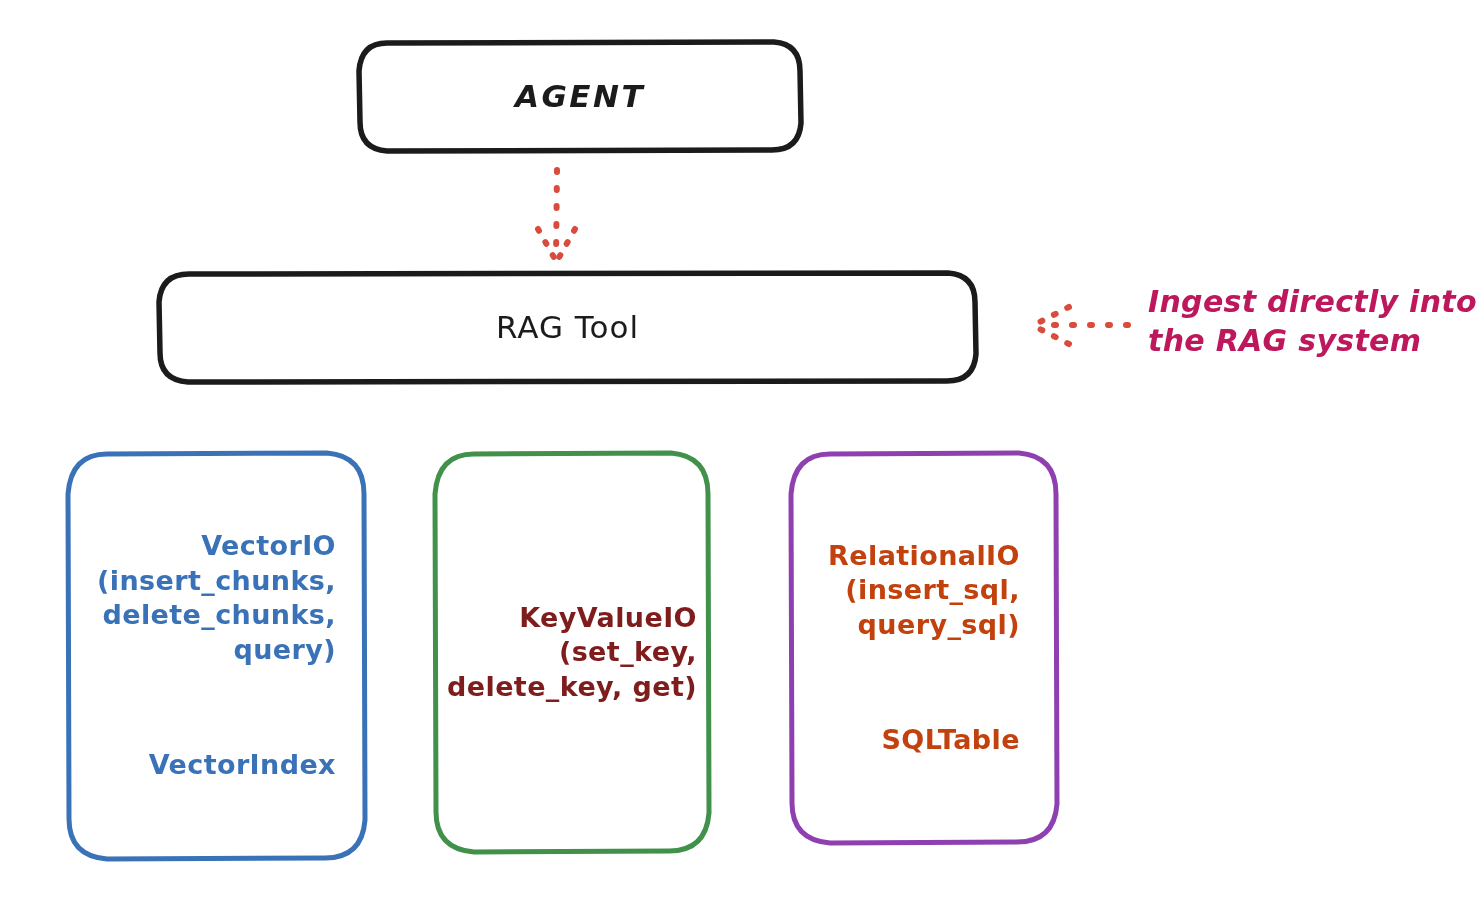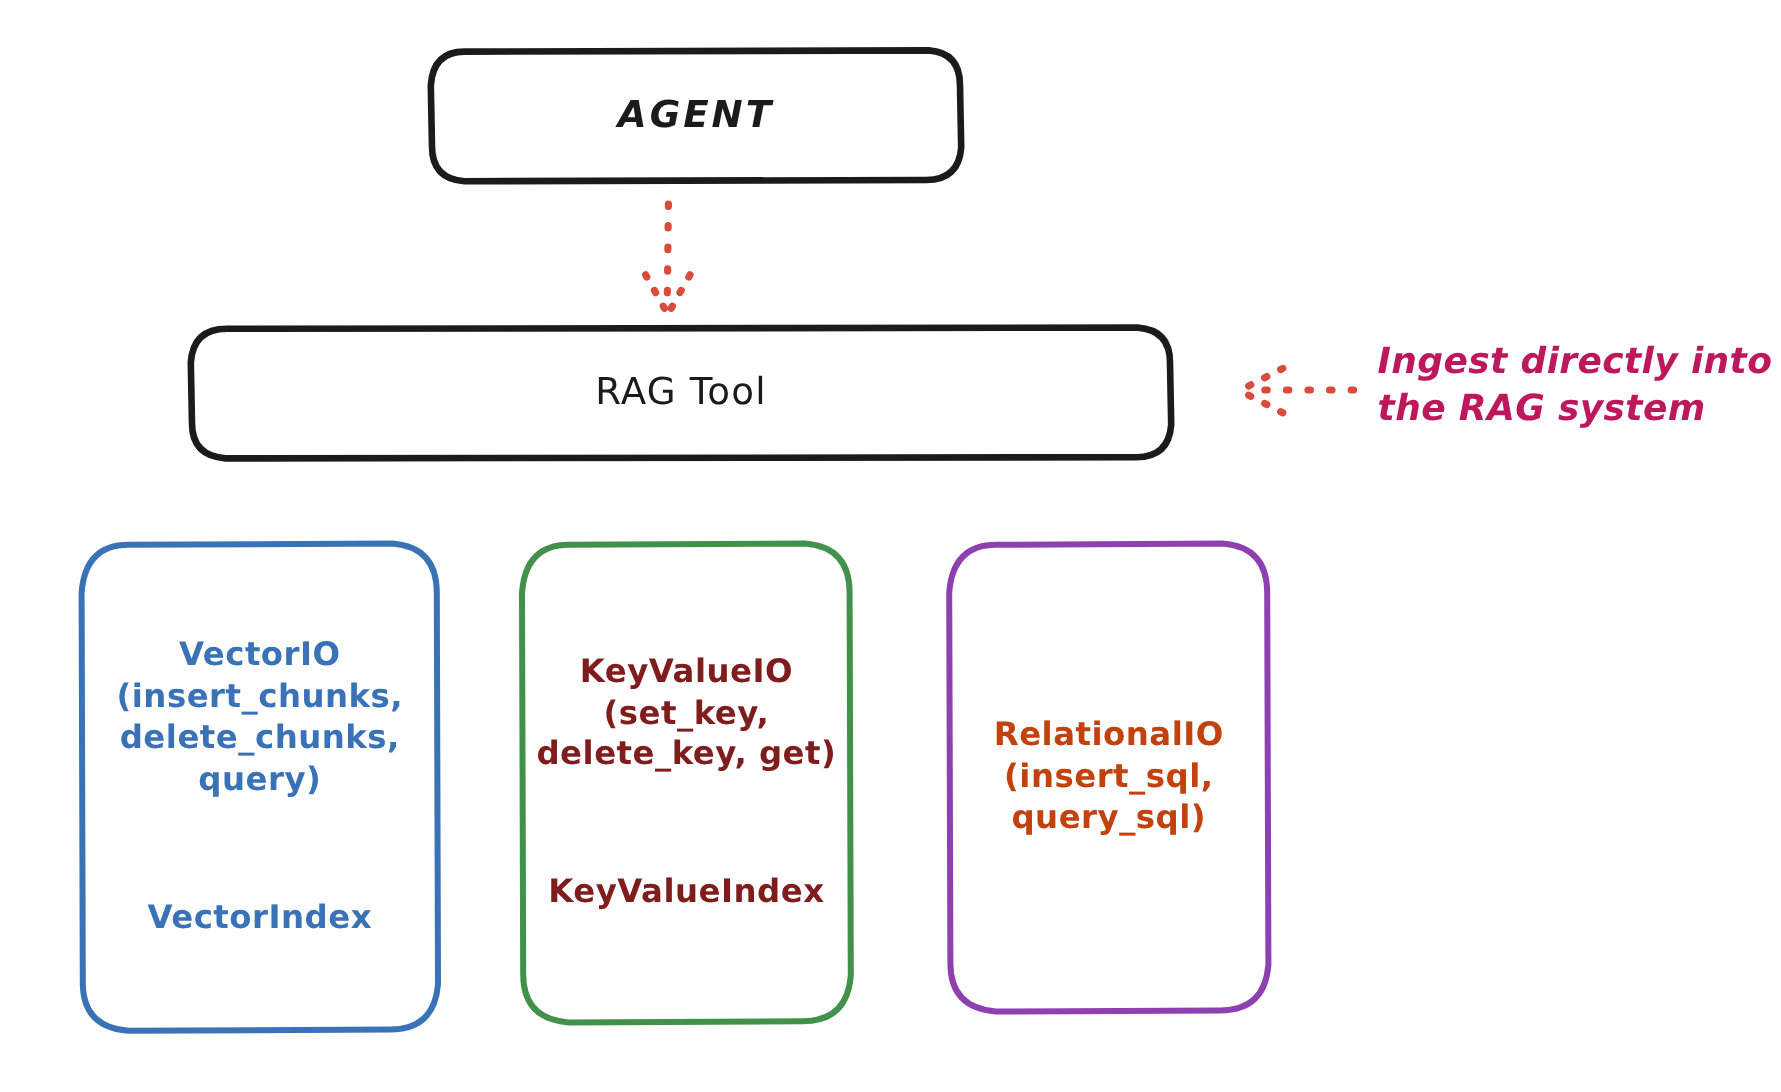--- a/index.html
+++ b/index.html
@@ -19,21 +19,21 @@
   }
 
   
   .node {
     position: absolute;
     box-sizing: border-box;
     display: flex;
     flex-direction: column;
     align-items: center;
     justify-content: center;
-    text-align: center;
+    text-align: right;
     background: #ffffff;
   }
 
   .node-frame {
     position: absolute;
     inset: 0;
     pointer-events: none;
   }
   .node-frame svg {
     width: 100%;
@@ -142,34 +142,34 @@
   <div class="node provider provider-keyvalue" style="left:432px; top:450px; width:280px; height:405px;">
     <div class="node-frame">
       <svg viewBox="0 0 280 405" preserveAspectRatio="none">
         <path d="M 42 4 L 239 3 Q 276 6 276 44 L 277 363 Q 274 401 237 401 L 42 402 Q 4 399 4 362 L 3 44 Q 6 4 42 4 Z" fill="none" stroke="#41914a" stroke-width="5" stroke-linecap="round" stroke-linejoin="round"></path>
       </svg>
     </div>
     <div class="node-label">
       <span class="api-label">KeyValueIO
 (set_key,
 delete_key, get)</span>
-      <span class="index-label">KeyValueIndex</span>
     </div>
   </div>
 
   <div class="node provider provider-relational" style="left:788px; top:450px; width:272px; height:396px;">
     <div class="node-frame">
       <svg viewBox="0 0 272 396" preserveAspectRatio="none">
         <path d="M 42 4 L 231 3 Q 268 6 268 44 L 269 354 Q 266 392 229 392 L 42 393 Q 4 390 4 353 L 3 44 Q 6 4 42 4 Z" fill="none" stroke="#8e3fb0" stroke-width="5" stroke-linecap="round" stroke-linejoin="round"></path>
       </svg>
     </div>
     <div class="node-label">
       <span class="api-label">RelationalIO
 (insert_sql,
 query_sql)</span>
+      <span class="index-label">SQLTable</span>
     </div>
   </div>
 
   <div class="arrow-layer">
     <svg width="1484" height="910" viewBox="0 0 1484 910">
 
       <g>
         <path d="M 557 170 L 556 258" fill="none" stroke="#d94b3c" stroke-width="6" stroke-linecap="round" stroke-dasharray="2 16"></path>
         <path d="M 538 229 L 556 261" fill="none" stroke="#d94b3c" stroke-width="6" stroke-linecap="round" stroke-dasharray="2 13"></path>
         <path d="M 575 229 L 557 261" fill="none" stroke="#d94b3c" stroke-width="6" stroke-linecap="round" stroke-dasharray="2 13"></path>

